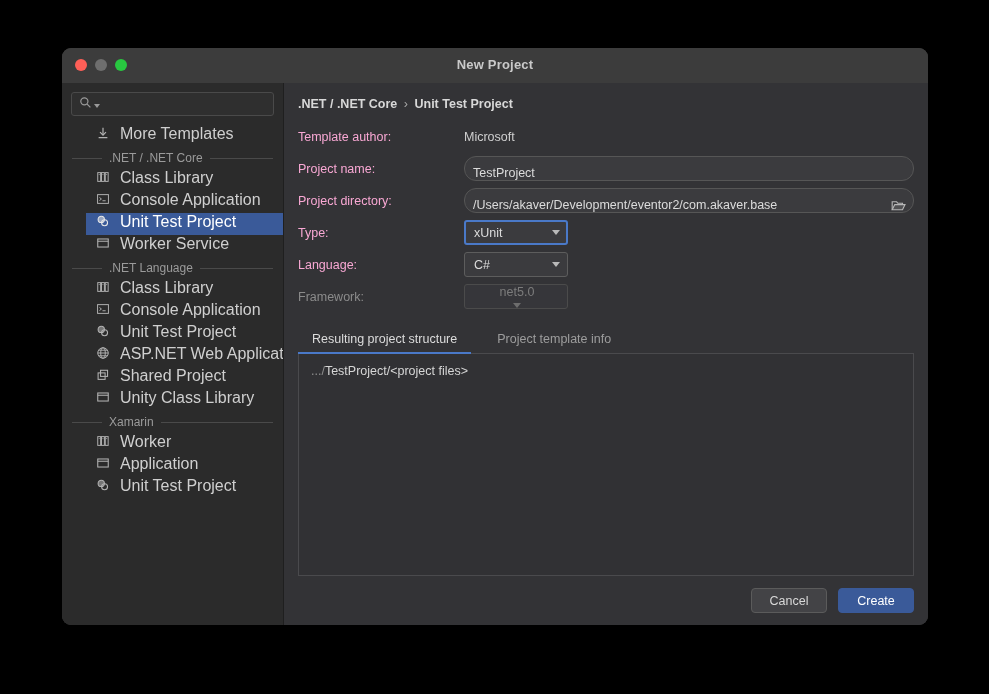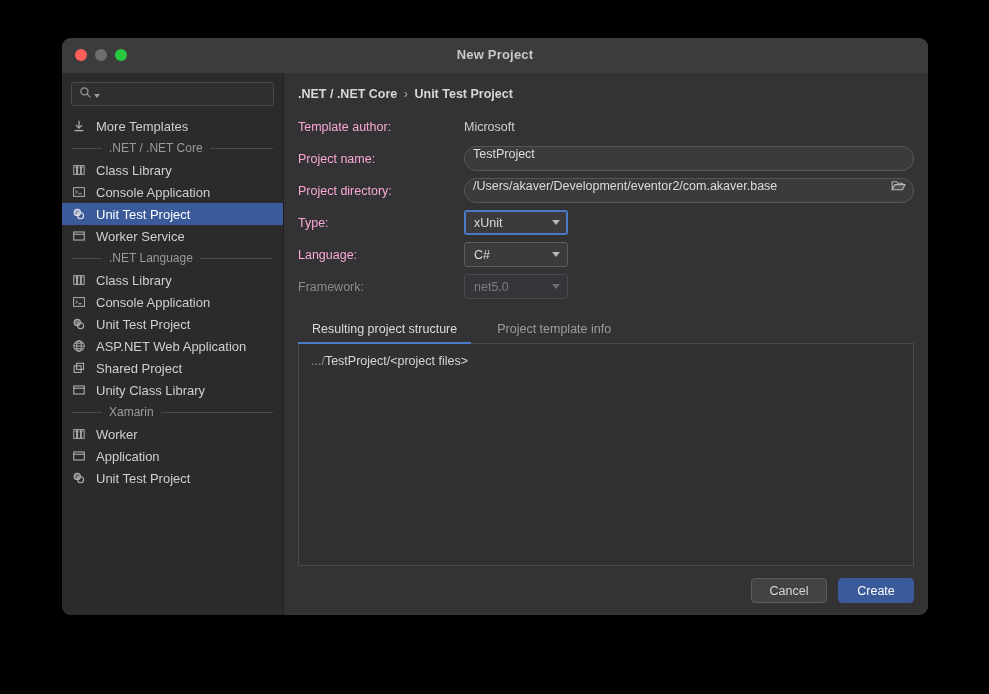--- a/index.html
+++ b/index.html
@@ -6,21 +6,21 @@
   html, body {
     width: 989px; height: 694px;
     background: #000000;
     font-family: "Liberation Sans", sans-serif;
     overflow: hidden;
   }
 
   
   .window {
     position: absolute;
-    left: 62px; top: 38px;
+    left: 62px; top: 48px;
     width: 866px; height: 577px;
     background: #3c3c3c;
     border-radius: 9px;
     box-shadow: 0 10px 34px rgba(0,0,0,0.85);
     overflow: hidden;
     display: flex;
     flex-direction: column;
   }
 
   .titlebar {
@@ -91,27 +91,28 @@
     border-right: 3px solid transparent;
     border-top: 4px solid #9a9a9a;
     margin-top: 3px;
   }
 
   .tree { padding-top: 3px; }
 
   .tree-item {
     height: 22px;
     display: flex;
-    align-items: center;
+    align-items: flex-start;
     gap: 9px;
     padding: 0 10px 0 9px;
     color: #cfcfcf;
-    font-size: 13px;
+    font-size: 16px;
     cursor: default;
     white-space: nowrap;
+    margin-left: 24px;
   }
   .tree-item.selected {
     background: #3a5a99;
     color: #ffffff;
   }
   .tree-item .ico {
     width: 16px; height: 16px;
     flex: 0 0 16px;
     display: flex;
     align-items: center;
@@ -174,21 +175,21 @@
     color: #cfcfcf;
   }
 
   .text-field {
     flex: 1 1 auto;
     height: 25px;
     background: #3b3b3e;
     border: 1px solid #565656;
     border-radius: 12px;
     display: flex;
-    align-items: flex-start;
+    align-items: flex-end;
     padding: 0 6px 0 8px;
   }
   .text-field input {
     flex: 1 1 auto;
     background: transparent;
     border: none;
     outline: none;
     color: #dcdcdc;
     font-size: 12.5px;
     font-family: "Liberation Sans", sans-serif;
@@ -218,20 +219,21 @@
     cursor: default;
   }
   .combo.focused {
     border: 2px solid #4a79c8;
     padding: 0 6px 0 8px;
   }
   .combo.disabled {
     color: #7c7c7c;
     border-color: #4b4b4b;
     background: #36363a;
+    flex-direction: column;
   }
   .combo .arrow {
     width: 0; height: 0;
     border-left: 4.5px solid transparent;
     border-right: 4.5px solid transparent;
     border-top: 5px solid #b9b9b9;
   }
   .combo.disabled .arrow { border-top-color: #6d6d6d; }
 
   

